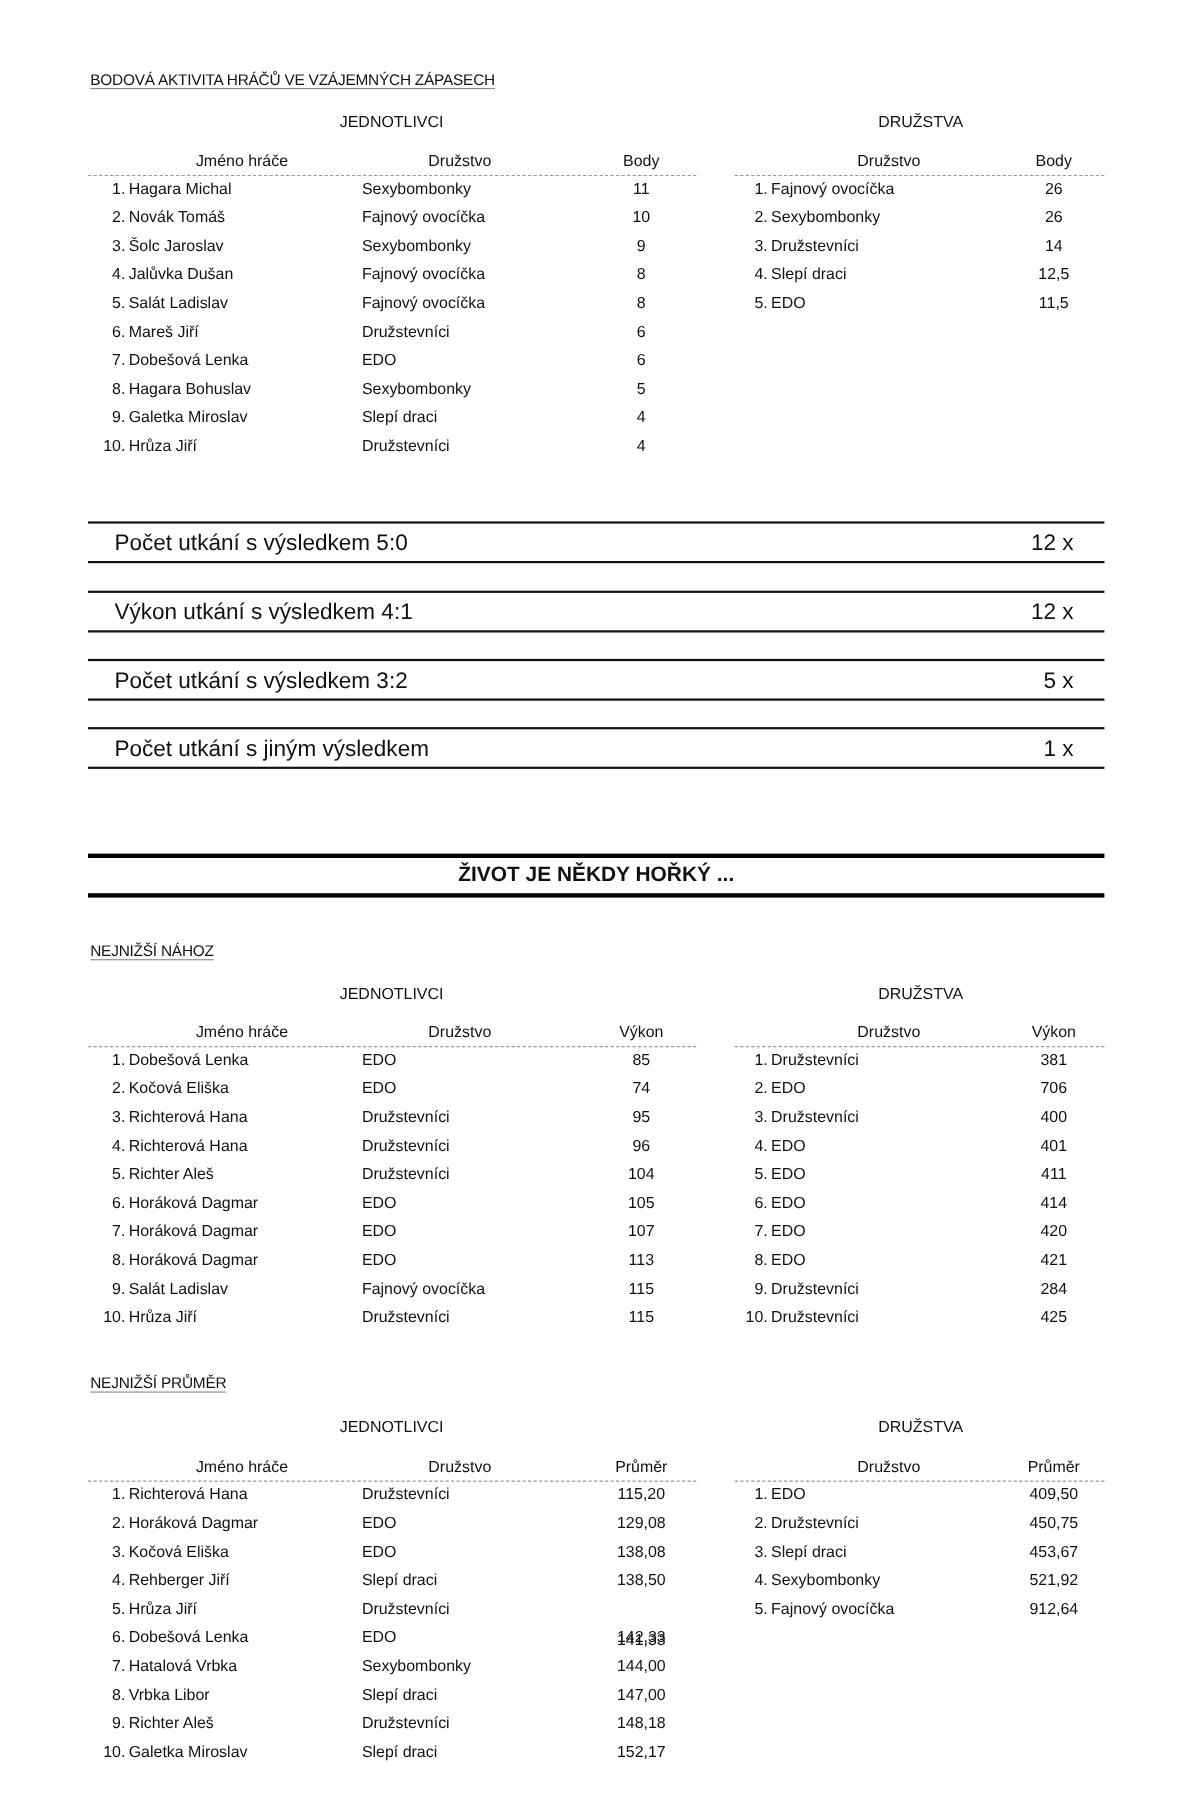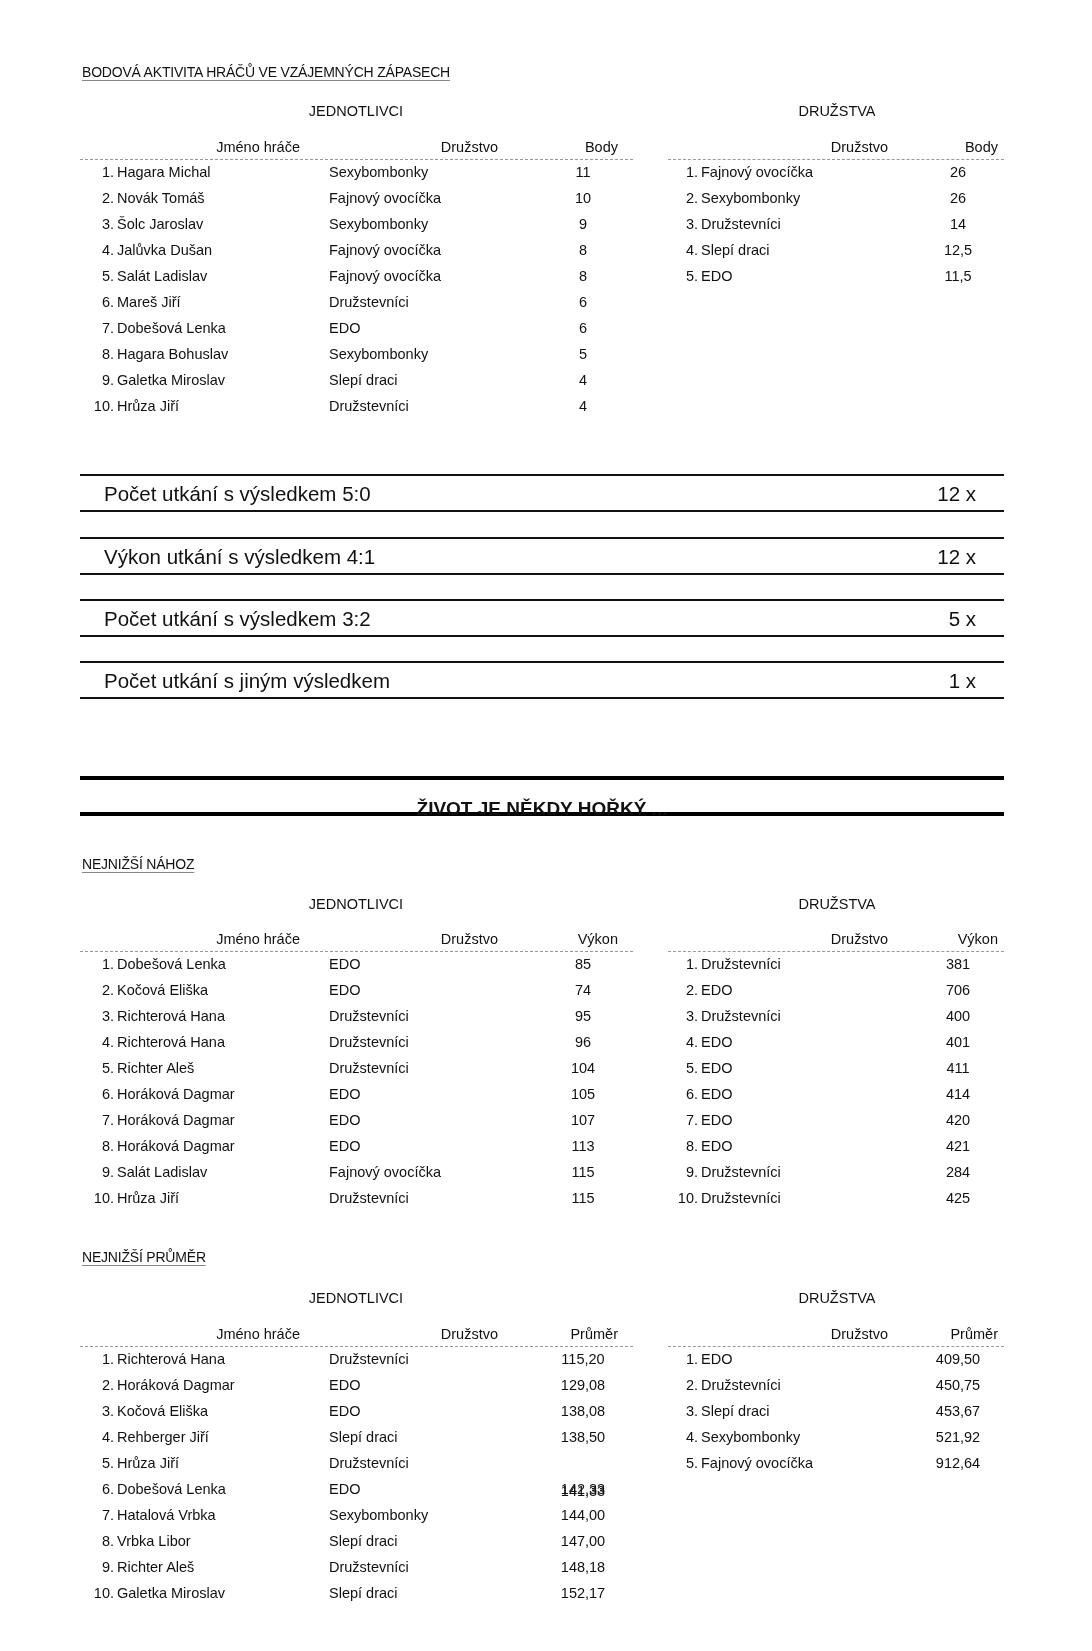--- a/index.html
+++ b/index.html
@@ -3,32 +3,32 @@
 <meta charset="utf-8">
 <style>
   html, body { margin: 0; padding: 0; background: #ffffff; }
   body { width: 1092px; height: 1651px; position: relative; overflow: hidden;
          font-family: "Liberation Sans", sans-serif; color: #111; }
   .sec-title { position: absolute; left: 82px; font-size: 14px; text-decoration: underline;
                text-decoration-color: #888; text-underline-offset: 3px; letter-spacing: -0.2px; }
   .sub-title { position: absolute; font-size: 14.5px; text-align: center; width: 200px; }
   .tbl { position: absolute; font-size: 14.5px; }
   .hdr { position: relative; height: 24px; border-bottom: 1px dashed #999; }
-  .hdr span { position: absolute; top: 4px; text-align: right; }
+  .hdr span { position: absolute; top: 4px; }
   .row { position: relative; height: 26px; }
   .row span { position: absolute; top: 4px; white-space: nowrap; }
   .num { text-align: right; width: 24px; }
   .center { text-align: center; }
   .rbox { position: absolute; left: 80px; width: 924px; height: 34px;
           border-top: 2px solid #111; border-bottom: 2px solid #111; }
   .rbox .lbl { position: absolute; left: 24px; top: 6px; font-size: 20.5px; }
   .rbox .val { position: absolute; right: 28px; top: 6px; font-size: 20.5px; }
   .banner { position: absolute; left: 80px; width: 924px; top: 776px; height: 32px;
             border-top: 4px solid #000; border-bottom: 4px solid #000; }
-  .banner span { display: block; text-align: center; font-weight: bold; font-size: 19px; line-height: 32px; margin-top: 13px; }
+  .banner span { display: block; text-align: center; font-weight: bold; font-size: 19px; line-height: 32px; }
 </style>
 </head>
 <body>
 
 <div class="sec-title" style="top:64px;">BODOVÁ AKTIVITA HRÁČŮ VE VZÁJEMNÝCH ZÁPASECH</div>
 <div class="sub-title" style="left:256px; top:103px;">JEDNOTLIVCI</div>
 <div class="sub-title" style="left:737px; top:103px;">DRUŽSTVA</div>
 
 <div class="tbl" style="left:80px; top:135px; width:553px;" id="t1i">
     <div class="hdr">

